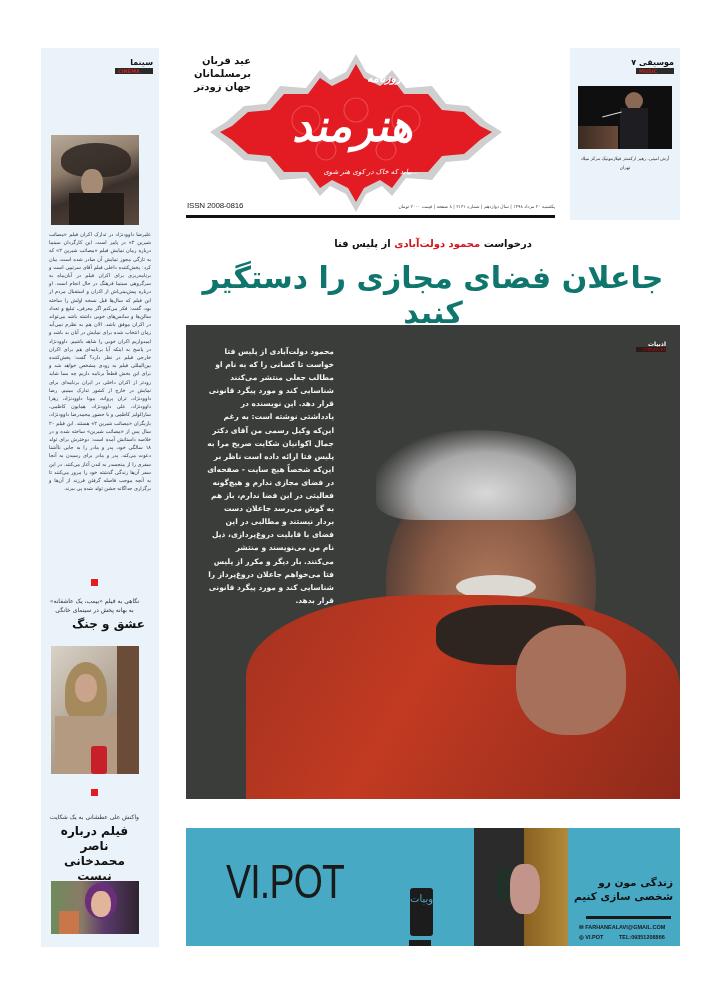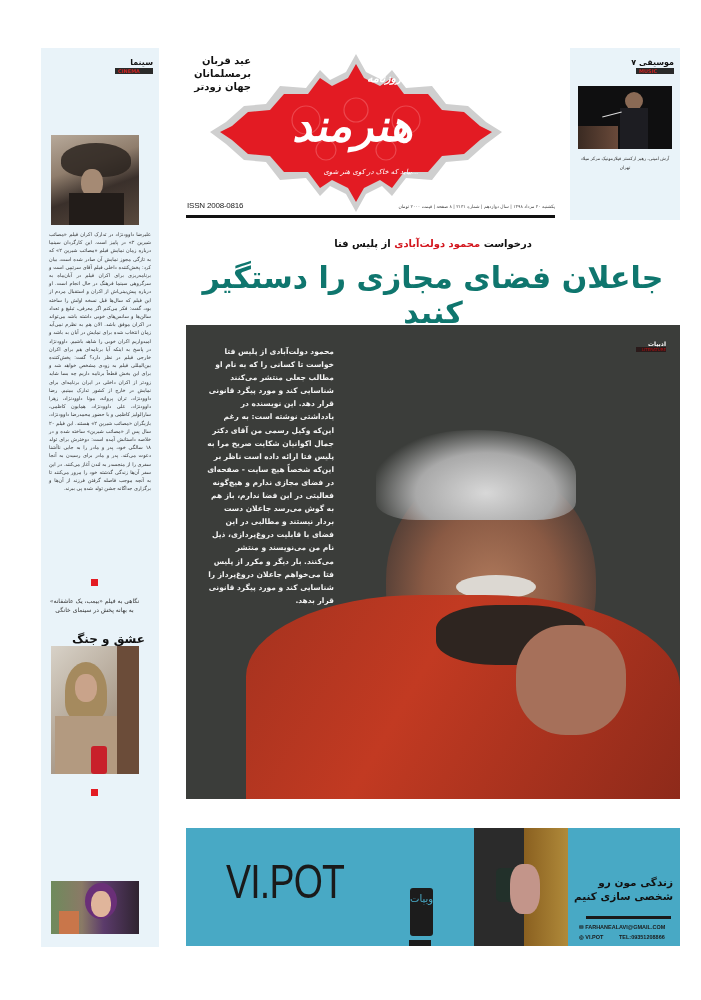--- a/index.html
+++ b/index.html
@@ -82,33 +82,37 @@
     <div style="position:absolute; left:30px; top:34px; width:22px; height:28px; border-radius:45%; background:#a58a74;"></div>
     <div style="position:absolute; left:18px; top:58px; width:55px; height:32px; background:#221c19;"></div>
   </div>
 
   <div class="side-body" style="position:absolute; top:182px; height:330px;">علیرضا داوودنژاد در تدارک اکران فیلم «مصائب شیرین ۲» در پاییز است. این کارگردان سینما درباره زمان نمایش فیلم «مصائب شیرین ۲» که به تازگی مجوز نمایش آن صادر شده است، بیان کرد: پخش‌کننده داخلی فیلم آقای سرتیپی است و برنامه‌ریزی برای اکران فیلم در آبان‌ماه به سرگروهی سینما فرهنگ در حال انجام است. او درباره پیش‌بینی‌اش از اکران و استقبال مردم از این فیلم که سال‌ها قبل نسخه اولش را ساخته بود، گفت: فکر می‌کنم اگر معرفی، تبلیغ و تعداد سالن‌ها و سانس‌های خوبی داشته باشد می‌تواند در اکران موفق باشد. الان هم به نظرم نمی‌آید زمان انتخاب شده برای نمایش در آبان بد باشد و امیدواریم اکران خوبی را شاهد باشیم. داوودنژاد در پاسخ به اینکه آیا برنامه‌ای هم برای اکران خارجی فیلم در نظر دارد؟ گفت: پخش‌کننده بین‌المللی فیلم به زودی مشخص خواهد شد و برای این بخش قطعاً برنامه داریم چه بسا شاید زودتر از اکران داخلی در ایران برنامه‌ای برای نمایش در خارج از کشور تدارک ببینیم. رضا داوودنژاد، تران پروانه، مونا داوودنژاد، زهرا داوودنژاد، علی داوودنژاد، همایون کاظمی، سارالولیز کاظمی و با حضور محمدرضا داوودنژاد، بازیگران «مصائب شیرین ۲» هستند. این فیلم ۲۰ سال پس از «مصائب شیرین» ساخته شده و در خلاصه داستانش آمده است: دوخترش برای تولد ۱۸ سالگی خود، پدر و مادر را به جایی ناآشنا دعوت می‌کند. پدر و مادر برای رسیدن به آنجا سفری را از منجسدر به لندن آغاز می‌کنند. در این سفر آن‌ها زندگی گذشته خود را مرور می‌کنند تا به آنچه موجب فاصله گرفتن فرزند از آن‌ها و برگزاری جداگانه جشن تولد شده پی ببرند.</div>
 
   <div class="red-sq" style="position:absolute; top:531px; left:50px;"></div>
 
   <div style="position:absolute; top:548px; left:0; width:107px;">
     <div class="kicker">نگاهی به فیلم «بیمب، یک عاشقانه» به بهانه پخش در سینمای خانگی</div>
-    <div class="side-title" style="margin-top:18px;padding-left:28px;">عشق و جنگ</div>
+    <div class="side-title" style="margin-top:3px;padding-left:28px;">عشق و جنگ</div>
   </div>
 
   <div class="photo" style="left:10px; top:598px; width:88px; height:128px; background:linear-gradient(135deg,#d8d2c8 0%,#b9ad9e 40%,#8c7764 100%);">
     <div style="position:absolute; left:66px; top:0; width:22px; height:128px; background:#6b4c39;"></div>
     <div style="position:absolute; left:14px; top:16px; width:42px; height:58px; border-radius:50% 50% 30% 30%; background:#a58a5e;"></div>
     <div style="position:absolute; left:24px; top:28px; width:22px; height:28px; border-radius:45%; background:#c9a38a;"></div>
     <div style="position:absolute; left:4px; top:70px; width:62px; height:58px; background:#b39a80;"></div>
     <div style="position:absolute; left:40px; top:100px; width:16px; height:28px; background:#c8202a; border-radius:3px;"></div>
   </div>
 
   <div class="red-sq" style="position:absolute; top:741px; left:50px;"></div>
 
+  <div style="position:absolute; top:764px; left:0; width:107px;">
+    <div class="kicker">واکنش علی عطشانی به یک شکایت</div>
+    <div class="side-title" style="margin-top:3px; padding:0 8px;">فیلم درباره ناصر محمدخانی نیست</div>
+  </div>
 
   <div class="photo" style="left:10px; top:833px; width:88px; height:53px; background:linear-gradient(90deg,#6e8b5c 0%,#8a7a66 35%,#5b3b6b 60%,#2f2430 100%);">
     <div style="position:absolute; left:34px; top:2px; width:32px; height:36px; border-radius:50%; background:#6a2f78;"></div>
     <div style="position:absolute; left:40px; top:10px; width:20px; height:26px; border-radius:45%; background:#e0b59b;"></div>
     <div style="position:absolute; left:8px; top:30px; width:20px; height:23px; background:#c9764a;"></div>
   </div>
 </div>
 
 <div class="col-right">
   <div class="section-tag" style="top:10px;">

